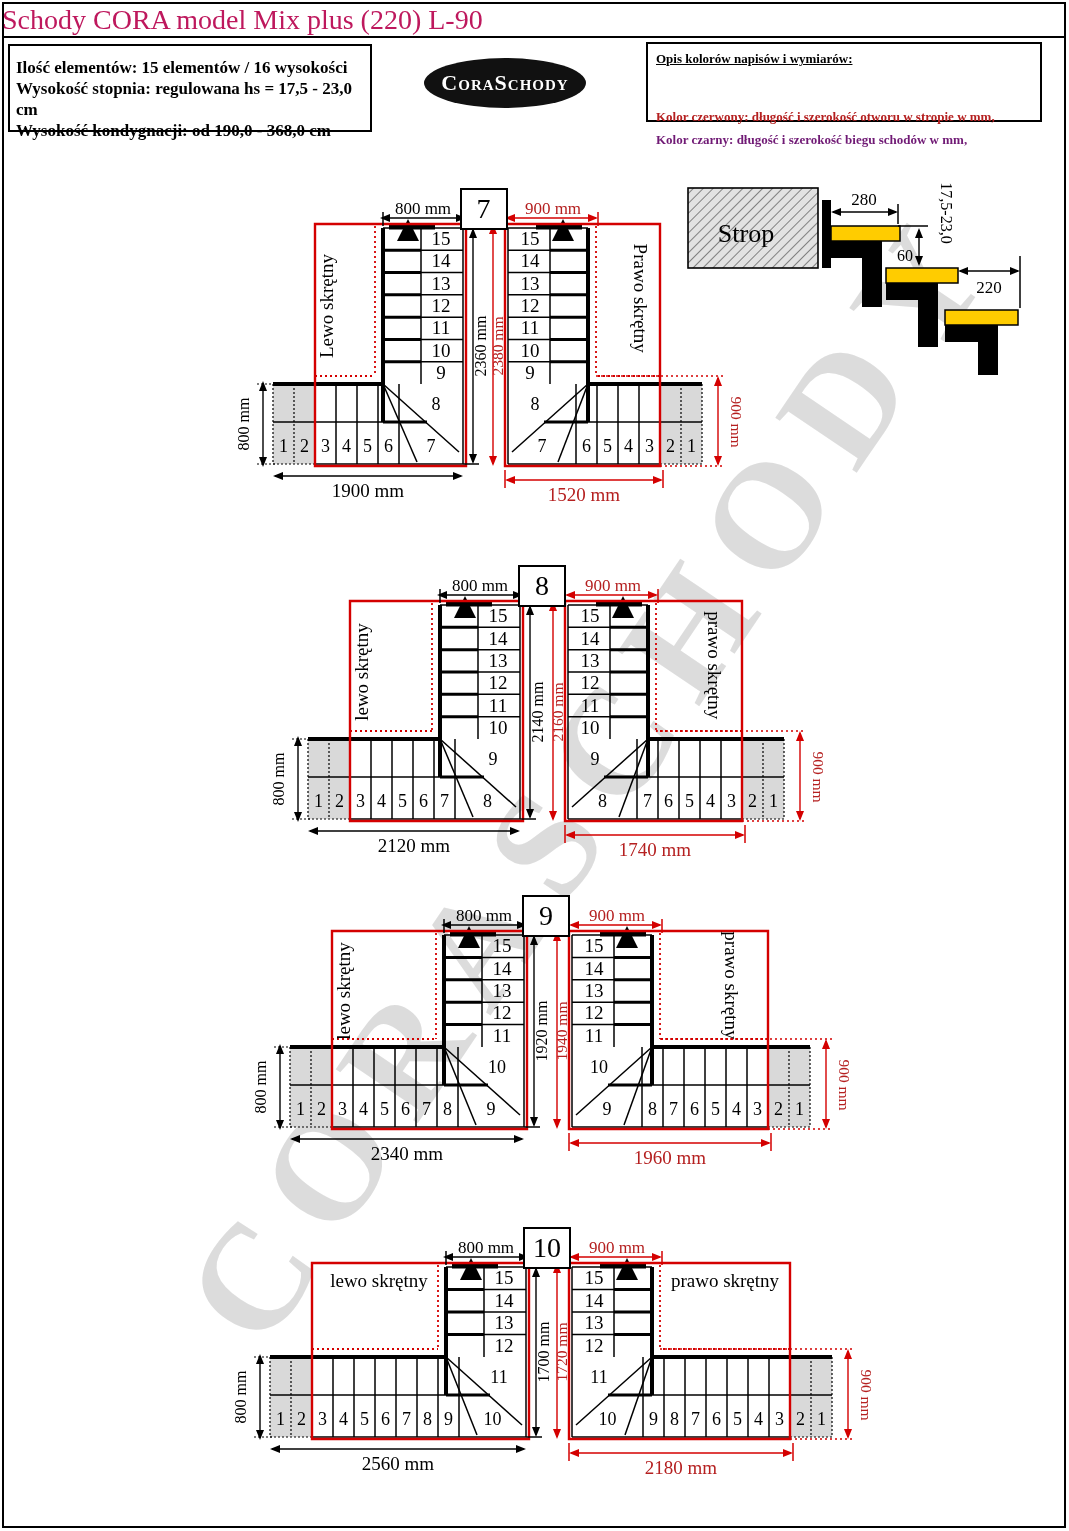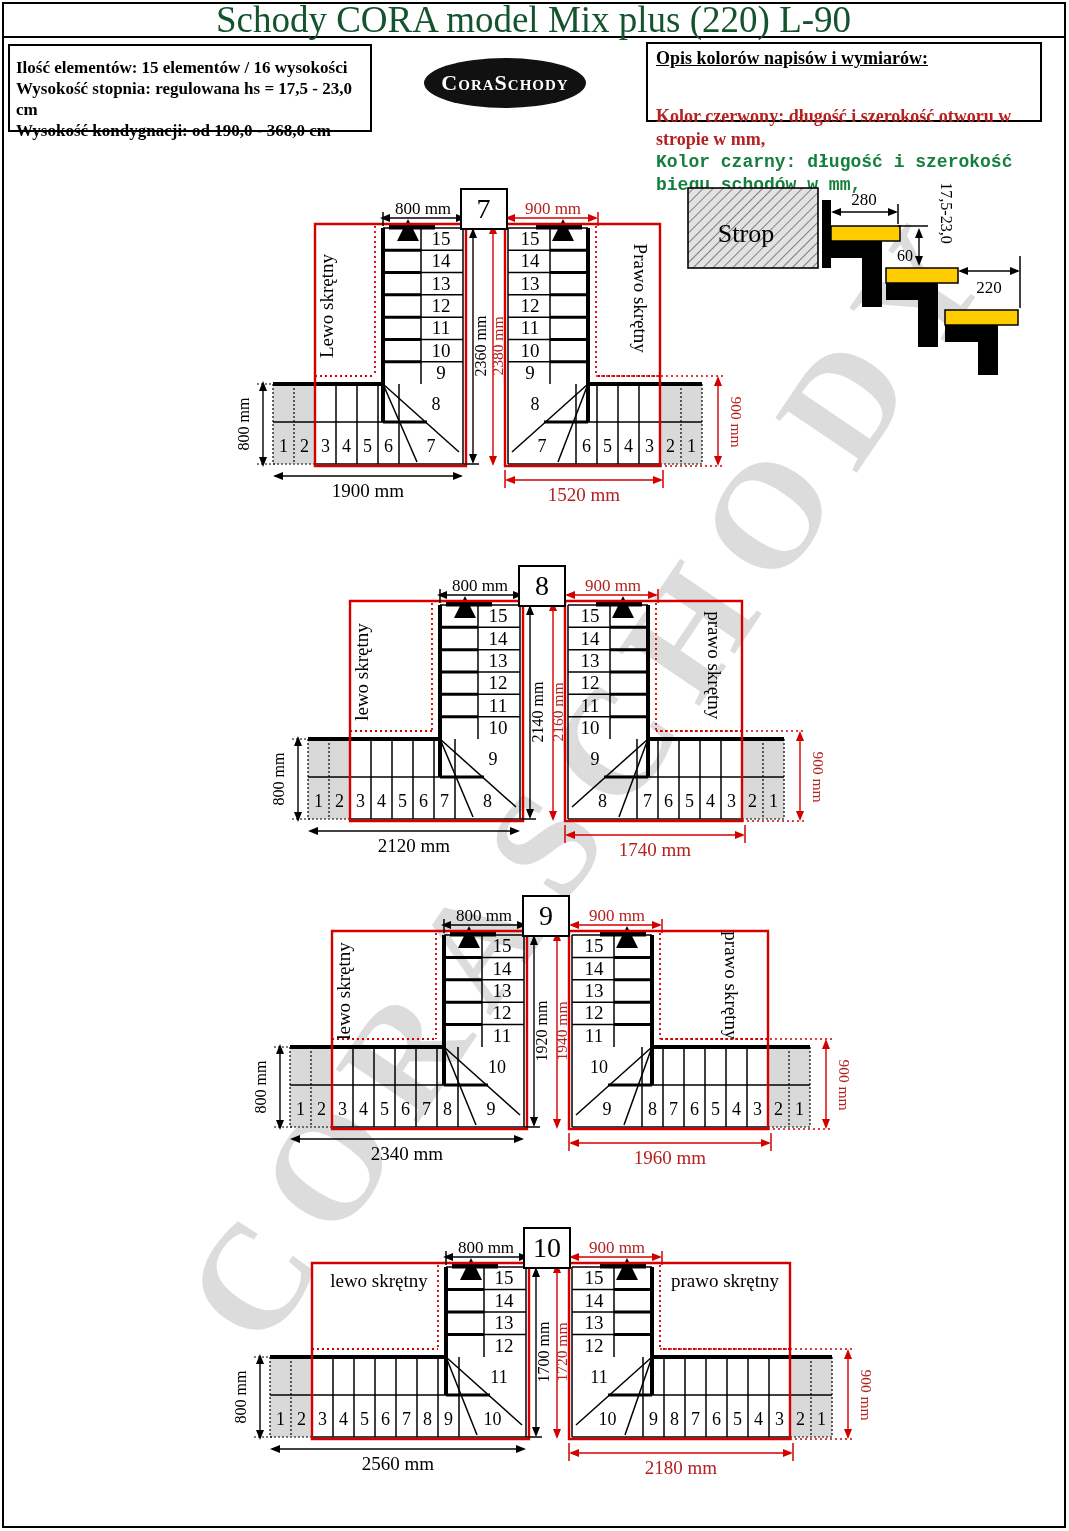--- a/index.html
+++ b/index.html
@@ -1,27 +1,27 @@
 <!DOCTYPE html>
 <html><head>
 <meta charset="utf-8">
 <style>
   html,body{margin:0;padding:0;background:#fff;}
   .page{position:relative;width:1069px;height:1531px;background:#fff;overflow:hidden;
         font-family:"Liberation Serif","DejaVu Serif",serif;}
   .page-frame{position:absolute;left:2px;top:2px;right:3px;bottom:3px;border:2px solid #000;}
   .title-bar{position:absolute;left:2px;top:2px;width:1063px;height:34px;border-bottom:2px solid #000;
-             text-align:center;font-size:37px;line-height:36px;color:#14532d;white-space:nowrap;}
+             font-size:28px;line-height:36px;color:#be185d;white-space:nowrap;}
   .info-box{position:absolute;left:8px;top:44px;width:348px;height:62px;border:2px solid #000;
             padding:11px 6px;font-size:17px;font-weight:bold;line-height:21px;background:#fff;}
   .legend-box{position:absolute;left:646px;top:42px;width:376px;height:70px;border:2px solid #000;
-              padding:3px 8px;font-size:18px;font-weight:bold;line-height:23px;background:#fff;}
+              padding:3px 8px;font-size:13px;font-weight:bold;line-height:23px;background:#fff;}
   .legend-title{text-decoration:underline;color:#000;}
   .legend-red{color:#b52020;margin-top:35px;}
-  .legend-black{color:#15803d;font-family:Liberation Mono, monospace;}
+  .legend-black{color:#701a75;}
   .logo{position:absolute;left:424px;top:58px;width:162px;height:50px;background:#111;border-radius:50%;
         color:#fff;text-align:center;line-height:50px;font-variant:small-caps;font-weight:bold;
         font-size:22px;letter-spacing:1px;}
   .watermark{position:absolute;left:-80px;top:690px;width:1340px;height:170px;text-align:center;
              font-size:150px;font-weight:bold;letter-spacing:24px;color:#c6c6c6;opacity:.6;
              transform:rotate(-56deg);white-space:nowrap;pointer-events:none;}
   svg.layer{position:absolute;left:0;top:0;}
   svg.layer text{font-family:"Liberation Serif","DejaVu Serif",serif;}
   .num-box{position:absolute;width:44px;height:38px;border:2px solid #000;background:#fff;
            text-align:center;font-size:28px;line-height:38px;color:#000;z-index:5;}

